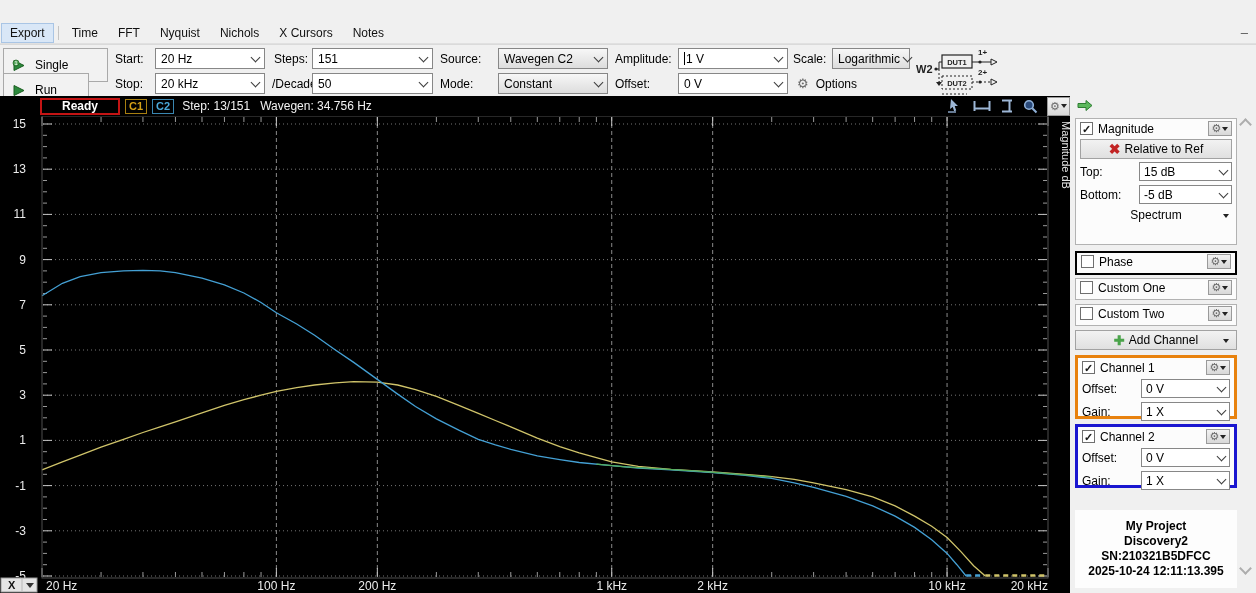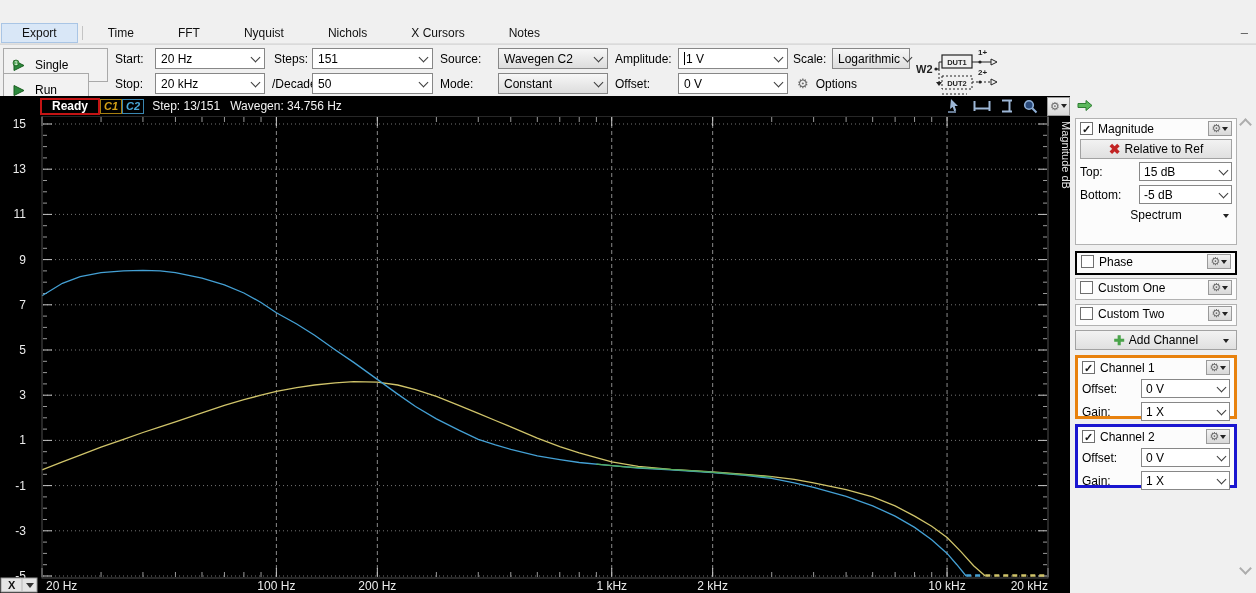--- a/index.html
+++ b/index.html
@@ -6,42 +6,42 @@
   html,body { background:#808080; }
   .app{position:relative;width:1256px;height:593px;font-family:"Liberation Sans",sans-serif;background:#f0f0f0;overflow:hidden;}
 
   
   .menubar{position:absolute;top:0;left:0;right:0;height:22px;background:#ffffff;display:flex;align-items:center;}
   .menu-item{padding:3px 11px;font-size:12px;color:#111;}
   .winicon{position:absolute;right:7px;top:3px;}
 
   
   .tabbar{position:absolute;top:22px;left:0;right:0;height:22px;background:#f0f0f0;display:flex;align-items:center;border-bottom:1px solid #e0e0e0;}
-  .tab{padding:2px 20px;font-size:12px;color:#111;margin:0 1px;border:1px solid transparent;}
+  .tab{padding:2px 8px;font-size:12px;color:#111;margin:0 1px;border:1px solid transparent;}
   .tab.selected{background:#d9e7f7;border:1px solid #a9c5e5;}
   .tabsep{width:1px;height:14px;background:#c4c4c4;margin:0 3px;}
   .tab-minimize{position:absolute;right:8px;color:#555;font-size:13px;}
 
   
   .toolbar{position:absolute;top:44px;left:0;right:0;height:52px;background:#f0f0f0;border-top:1px solid #dadada;}
   .abs{position:absolute;}
   .lbl{font-size:12px;color:#000;display:flex;align-items:center;height:21px;}
   .btn{display:flex;align-items:center;gap:9px;padding:16px 8px;height:21px;background:#f2f2f2;border:1px solid #a9a9a9;font-size:12px;}
   .combo{display:flex;align-items:center;justify-content:space-between;padding:0 5px;border:1px solid #878787;background:#fff;font-size:12px;height:21px;}
   .combo.gray{background:linear-gradient(#f7f7f7,#dddddd);}
   .chev{width:7px;height:7px;border-right:1.5px solid #3c3c3c;border-bottom:1.5px solid #3c3c3c;transform:rotate(45deg);margin-left:4px;margin-top:-3px;flex:none;}
   .caret{width:0;height:0;border-left:3px solid transparent;border-right:3px solid transparent;border-top:4px solid #222;flex:none;}
   .cursorbar{display:inline-block;width:1px;height:13px;background:#000;margin-right:1px;}
   .gearchar{font-size:13px;color:#6b6b6b;line-height:1;}
 
   
   .chart-region{position:absolute;top:96px;left:0;width:1070px;height:497px;background:#000;}
   .statusbar{position:absolute;top:0;left:0;right:0;height:20px;display:flex;align-items:center;color:#fff;}
-  .ready-box{margin-left:40px;width:60px;height:17px;border:2px solid #c41414;display:flex;align-items:center;justify-content:center;font-weight:bold;font-size:12px;}
-  .chbadge{height:15px;padding:0 3px;display:flex;align-items:center;font-weight:bold;font-size:11px;border:1px solid;font-style:italic;}
+  .ready-box{margin-left:40px;width:80px;height:17px;border:2px solid #c41414;display:flex;align-items:center;justify-content:center;font-weight:bold;font-size:12px;}
+  .chbadge{margin-left:5px;height:15px;padding:0 3px;display:flex;align-items:center;font-weight:bold;font-size:11px;border:1px solid;}
   .step-text{margin-left:8px;font-size:12px;color:#f2f2f2;display:flex;gap:10px;}
   .plot-icons{margin-left:auto;display:flex;align-items:center;gap:9px;}
   .gearbtn{width:23px;height:19px;background:linear-gradient(#f2f2f2,#d8d8d8);border:1px solid #9a9a9a;display:flex;align-items:center;justify-content:center;gap:1px;}
   .gearbtn .gearchar{font-size:11px;}
   #plot{position:absolute;top:20px;left:0;}
 
   
   .panel{position:absolute;top:96px;left:1070px;width:186px;height:497px;background:#f0f0f0;}
   .card{position:absolute;left:5px;width:162px;background:#fcfcfc;border:1px solid #b2b2b2;}
   .prow{display:flex;align-items:center;padding:2px 4px;gap:5px;font-size:12px;color:#000;}
@@ -539,15 +539,21 @@
       </div>
       <div class="prow">
         <span class="plabel">Gain:</span>
         <div class="pcombo">
             <span>1 X</span>
             <span class="chev"></span>
           </div>
       </div>
     </div>
 
+    <div class="info-card" style="top:414px;">
+      <div>My Project</div>
+      <div>Discovery2</div>
+      <div>SN:210321B5DFCC</div>
+      <div>2025-10-24 12:11:13.395</div>
+    </div>
   </div>
 
 </div>
 
 </body></html>

